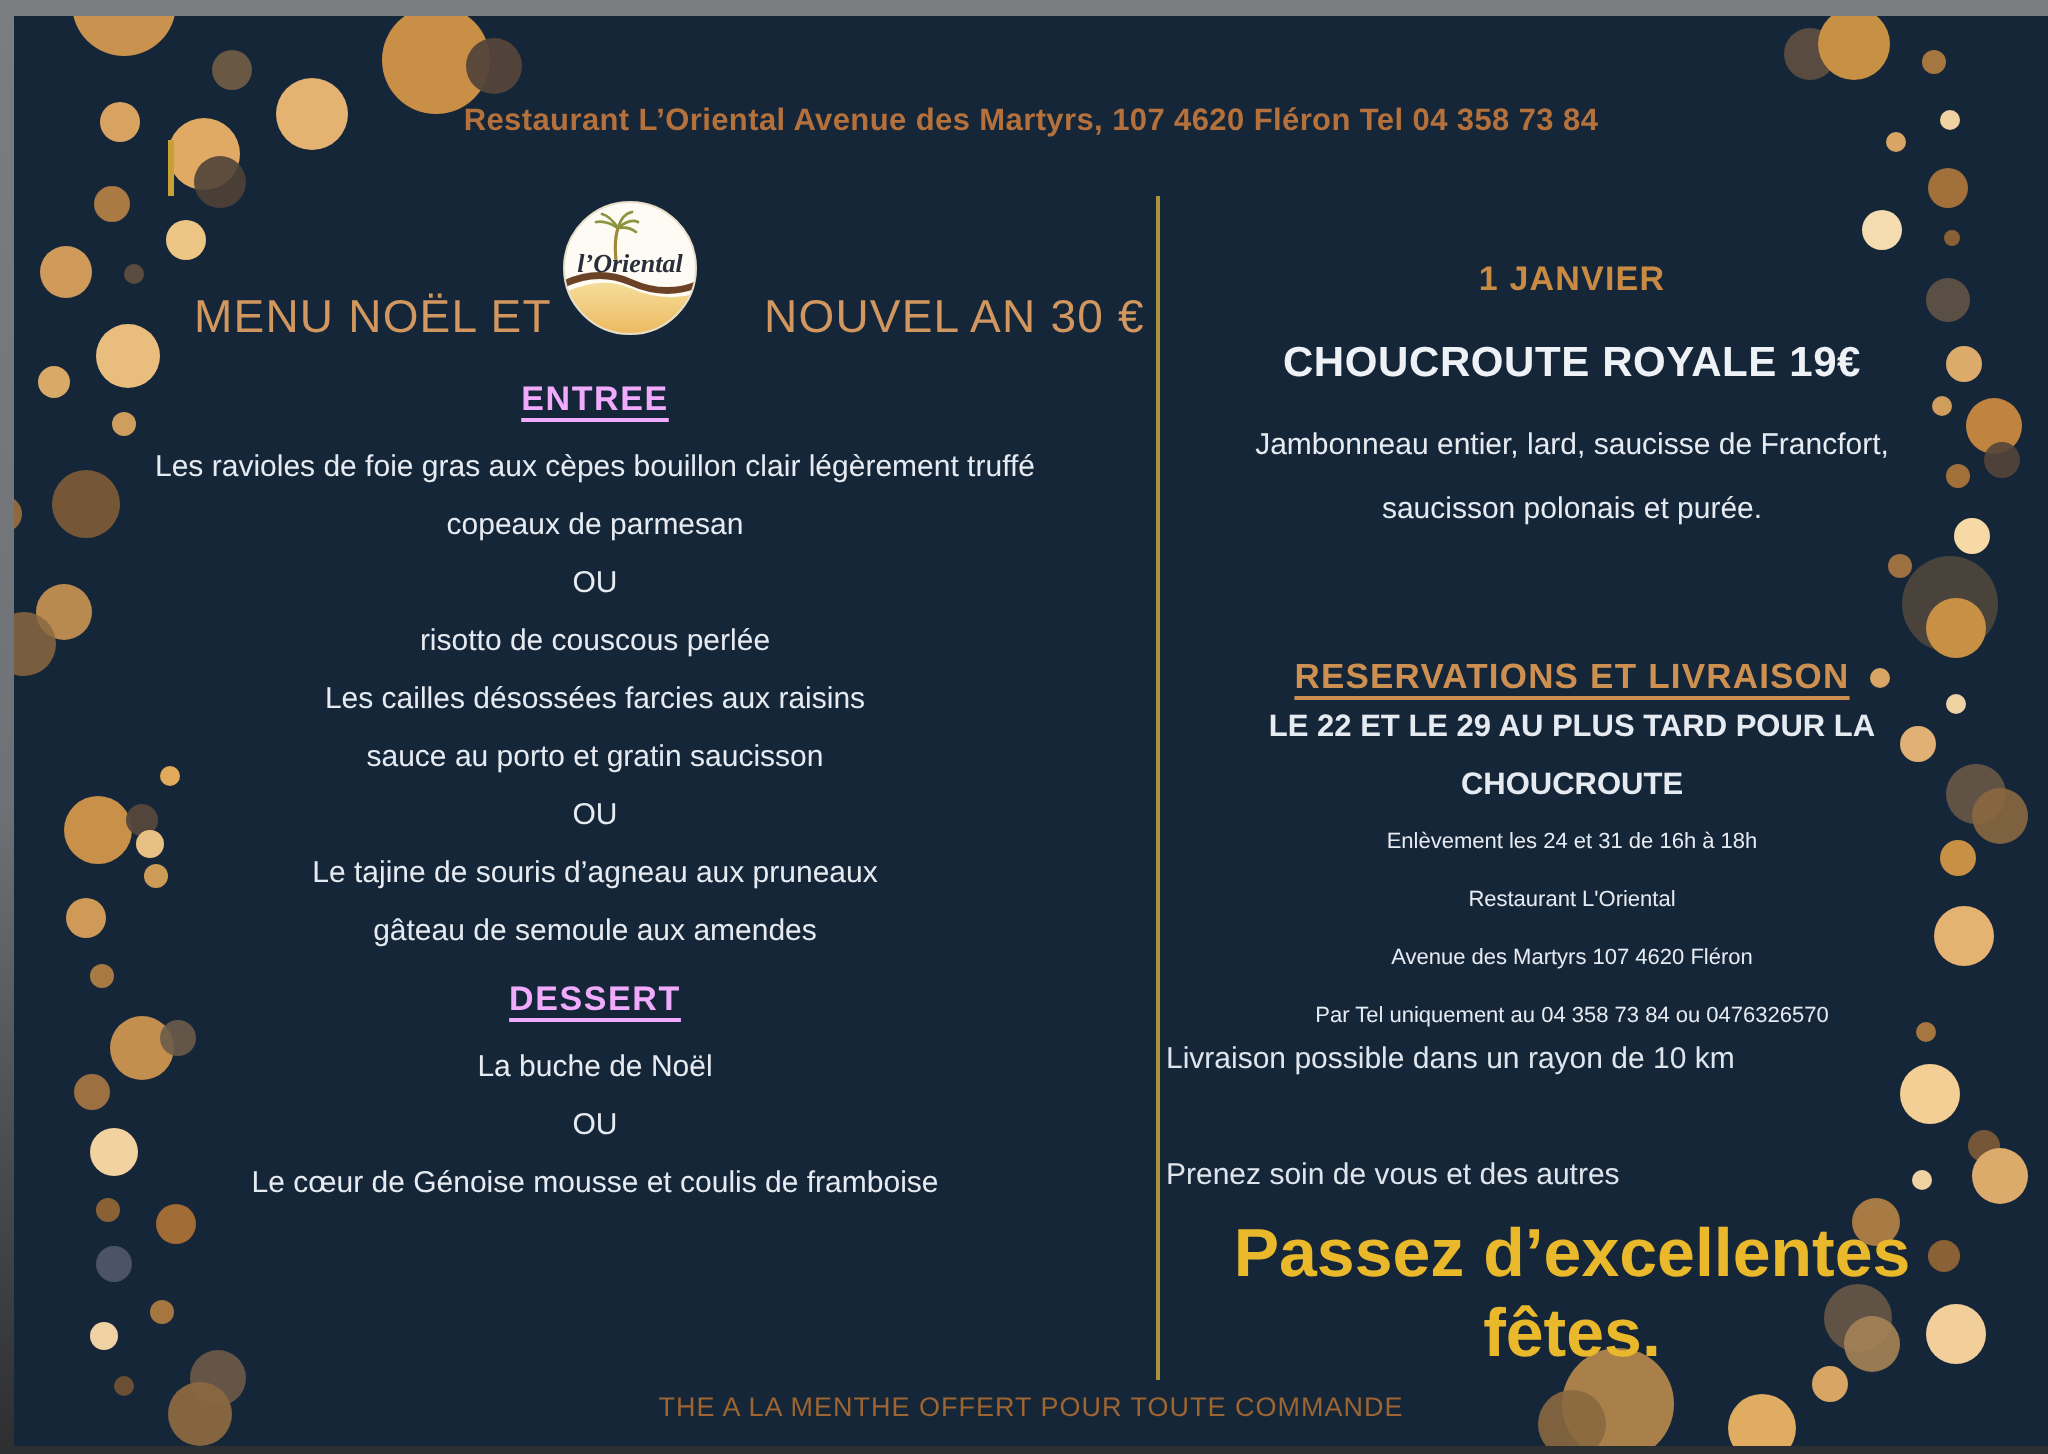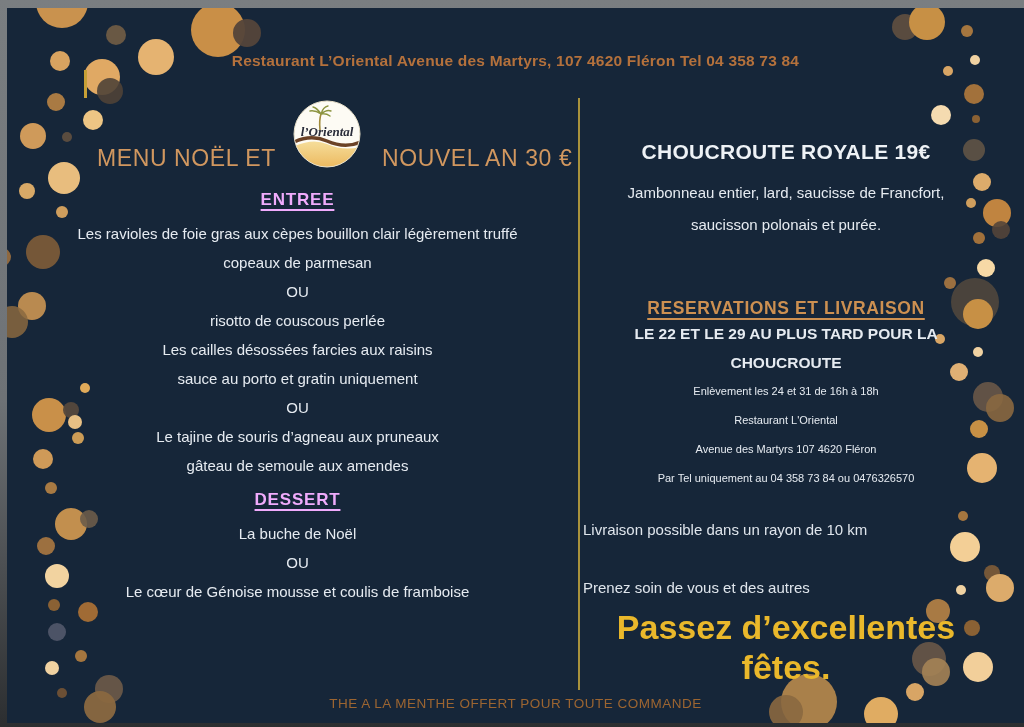--- a/index.html
+++ b/index.html
@@ -22,21 +22,21 @@
   .tick{position:absolute;left:77px;top:62px;width:3px;height:28px;background:#c7a036;}
   .divider{position:absolute;left:571px;top:90px;width:2px;height:592px;background:#a8923c;}
 
   .title-left,.title-right{
     position:absolute;top:137px;color:#d1975f;font-size:23px;font-weight:500;
     letter-spacing:.6px;white-space:nowrap;
   }
   .title-left{left:90px;}
   .title-right{left:375px;}
 
-  .logo{position:absolute;left:286px;top:92px;width:68px;height:68px;}
+  .logo{position:absolute;left:274px;top:92px;width:68px;height:68px;}
 
   .left-col{
     position:absolute;left:8px;top:172px;width:565px;text-align:center;
   }
   .left-col h3{
     margin:10px 0 9px 0;color:#f0abfc;font-size:17px;font-weight:bold;
     letter-spacing:.8px;text-decoration:underline;text-underline-offset:4px;
     text-decoration-thickness:2px;
   }
   .left-col p{margin:0;line-height:29px;color:#e6ebf1;font-size:15px;}
@@ -193,34 +193,35 @@
     <div class="left-col">
       <section>
         <h3>ENTREE</h3>
         <p>Les ravioles de foie gras aux cèpes bouillon clair légèrement truffé</p>
         <p>copeaux de parmesan</p>
         <p>OU</p>
         <p>risotto de couscous perlée</p>
       </section>
       <section>
         <p>Les cailles désossées farcies aux raisins</p>
-        <p>sauce au porto et gratin uniquement</p>
+        <p>sauce au porto et gratin saucisson</p>
         <p>OU</p>
         <p>Le tajine de souris d’agneau aux pruneaux</p>
         <p>gâteau de semoule aux amendes</p>
       </section>
       <section>
         <h3>DESSERT</h3>
         <p>La buche de Noël</p>
         <p>OU</p>
         <p>Le cœur de Génoise mousse et coulis de framboise</p>
       </section>
     </div>
 
     <div class="right-col">
+      <div class="rp-heading">1 JANVIER</div>
       <div class="rp-title">CHOUCROUTE ROYALE 19€</div>
       <div class="rp-lines">
         <p>Jambonneau entier, lard, saucisse de Francfort,</p>
         <p>saucisson polonais et purée.</p>
       </div>
       <div class="rp-res-heading">RESERVATIONS ET LIVRAISON</div>
       <div class="rp-res-lines">
         <p class="strong">LE 22 ET LE 29 AU PLUS TARD POUR LA CHOUCROUTE</p>
         <p>Enlèvement les 24 et 31 de 16h à 18h</p>
         <p>Restaurant L'Oriental</p>

